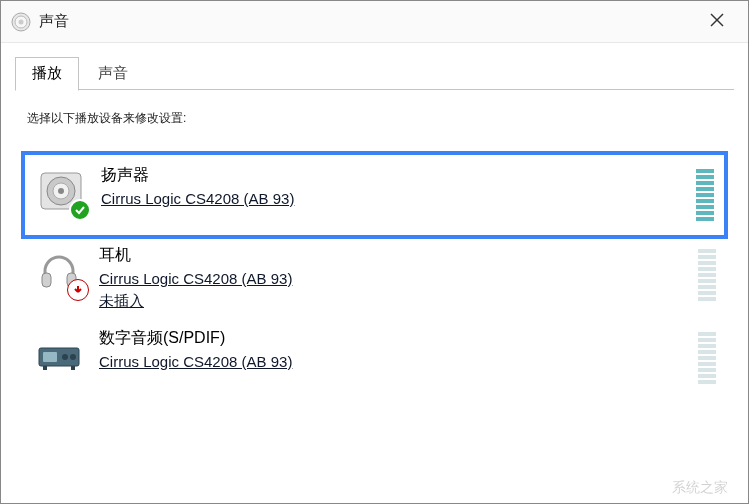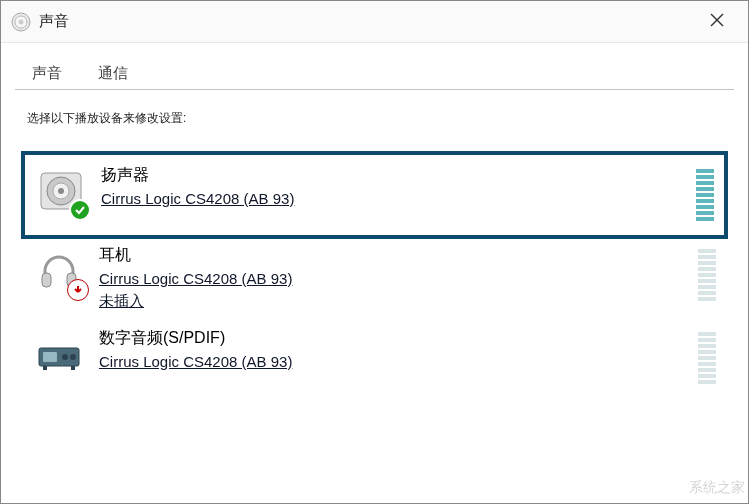--- a/index.html
+++ b/index.html
@@ -80,21 +80,21 @@
   }
   
   .device-list { }
   .device-item {
     display: flex;
     align-items: flex-start;
     padding: 6px 6px 10px 6px;
     position: relative;
   }
   .device-item.highlighted {
-    border: 4px solid #0c4a6e;
+    border: 4px solid #3b82f6;
     margin-left: -6px;
     margin-right: -6px;
     padding: 10px 10px 14px 10px;
   }
   .device-icon {
     width: 52px; height: 52px;
     margin-right: 14px;
     flex-shrink: 0;
     position: relative;
   }
@@ -116,21 +116,21 @@
     display: flex;
     flex-direction: column;
     gap: 2px;
     margin-top: 4px;
   }
   .level-meter .bar { height: 4px; background: #5eb7bd; }
   .level-meter.dim .bar { background: #d8e4e6; }
   
   .watermark {
     position: absolute;
-    right: 3px; bottom: 6px;
+    right: 20px; bottom: 6px;
     font-size: 14px;
     color: rgba(0,0,0,0.18);
     margin-top: 6px;
   }
 </style>
 </head>
 <body>
 
 <div class="titlebar">
   <span class="app-icon">
@@ -146,25 +146,25 @@
     <span>
       <svg width="14" height="14" viewBox="0 0 14 14">
         <line x1="1" y1="1" x2="13" y2="13" stroke="#333" stroke-width="1.4"></line>
         <line x1="13" y1="1" x2="1" y2="13" stroke="#333" stroke-width="1.4"></line>
       </svg>
     </span>
   </div>
 </div>
 
 <div class="tabrow">
+  <div class="tab active">
+    <span>播放</span>
+  </div>
   <div class="tab">
     <span>声音</span>
-  </div>
-  <div class="tab">
-    <span>通信</span>
   </div>
 </div>
 
 <div class="content">
   <div class="instruction">选择以下播放设备来修改设置:</div>
 
   <div class="device-list">
 
     <div class="device-item highlighted">
       <div class="device-icon">

